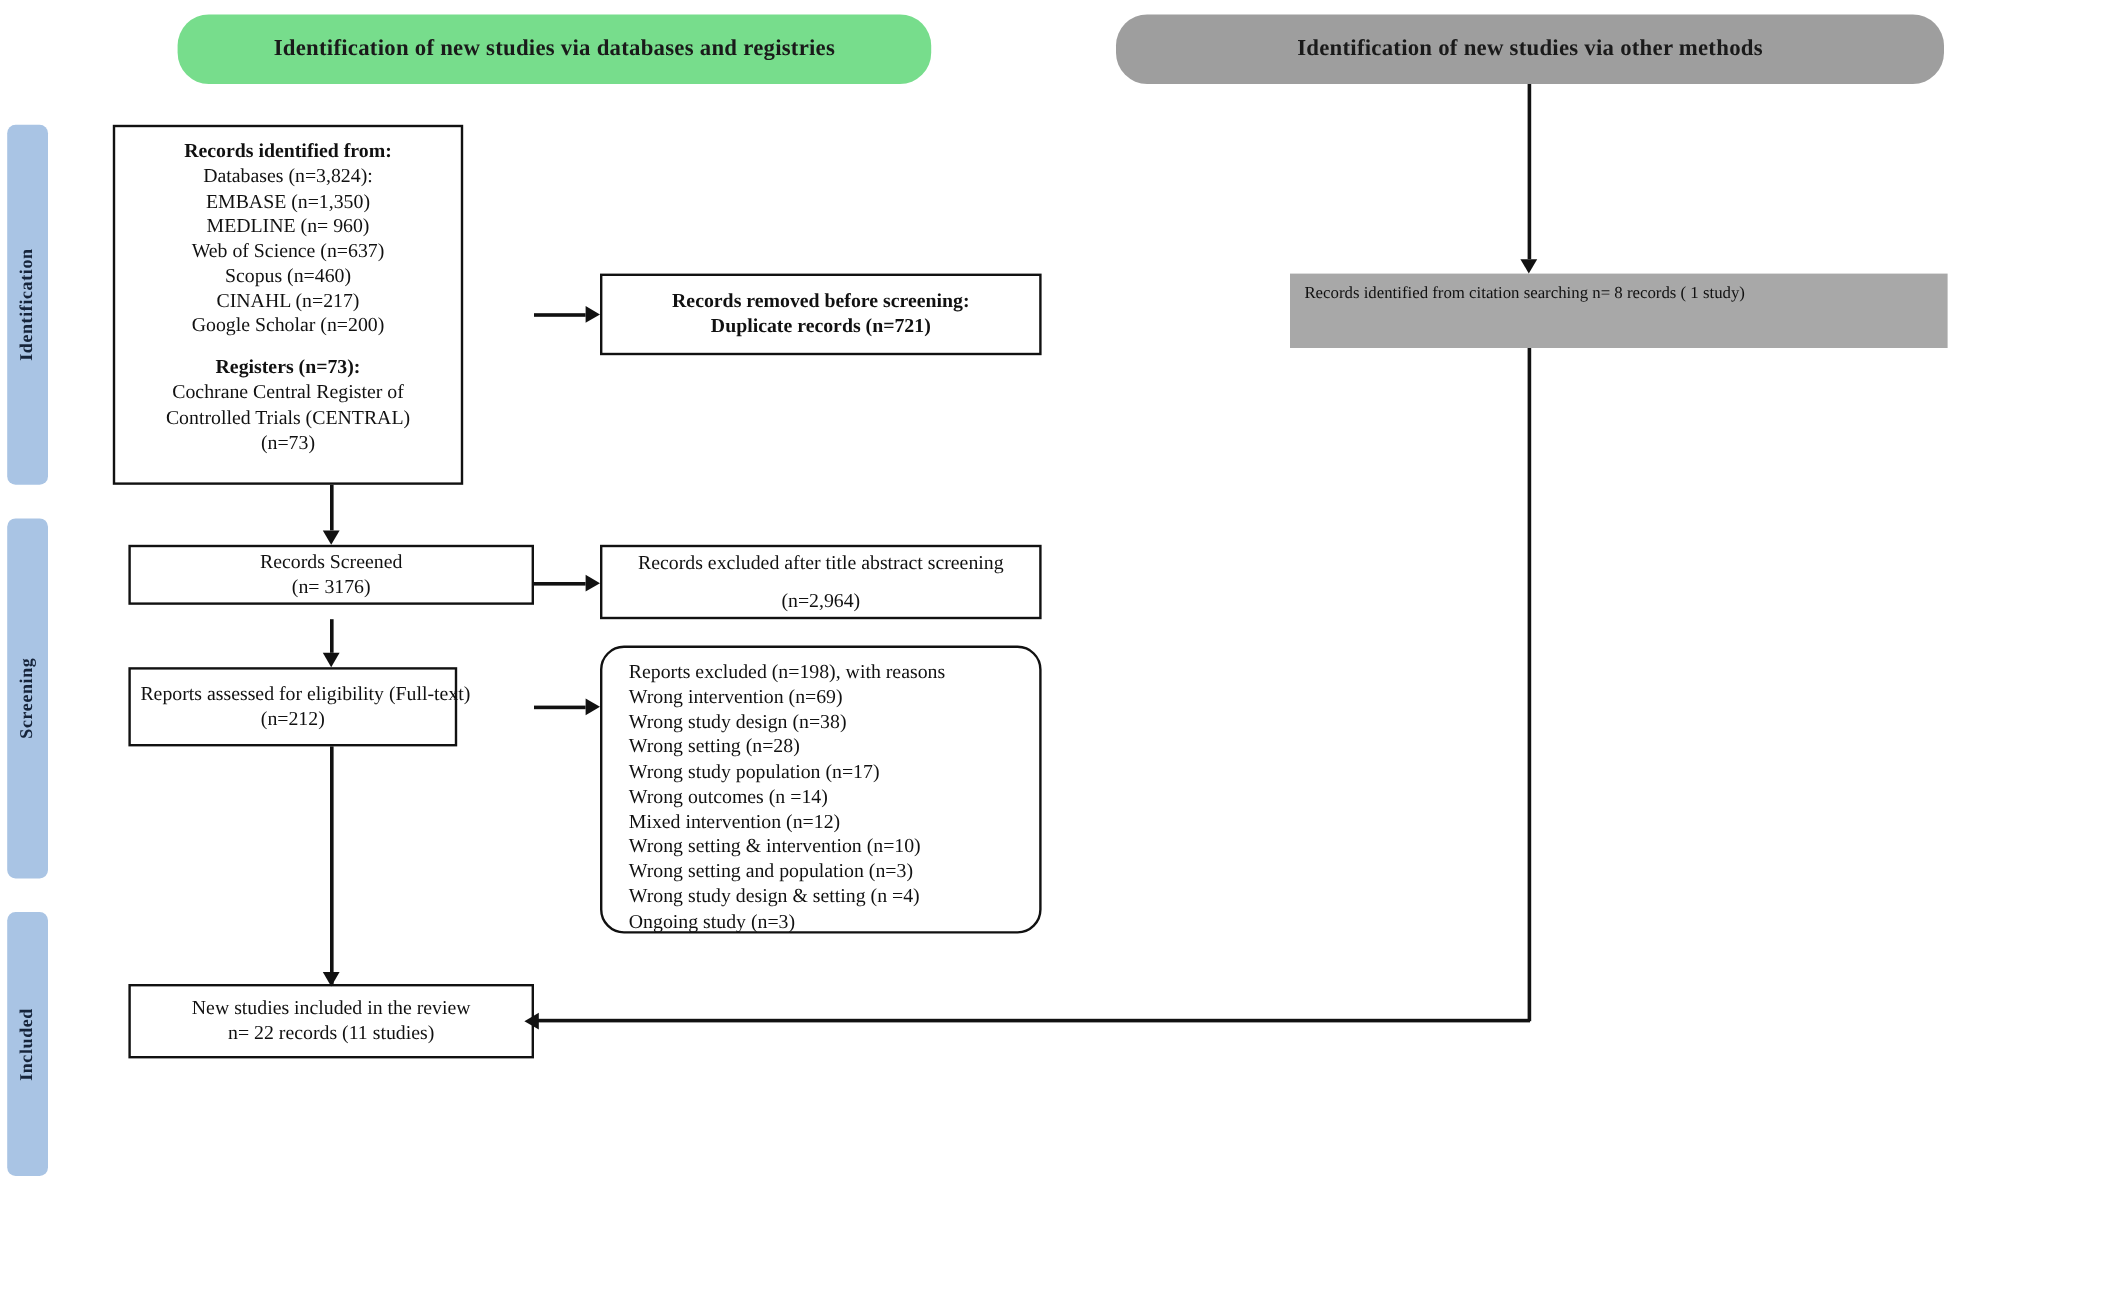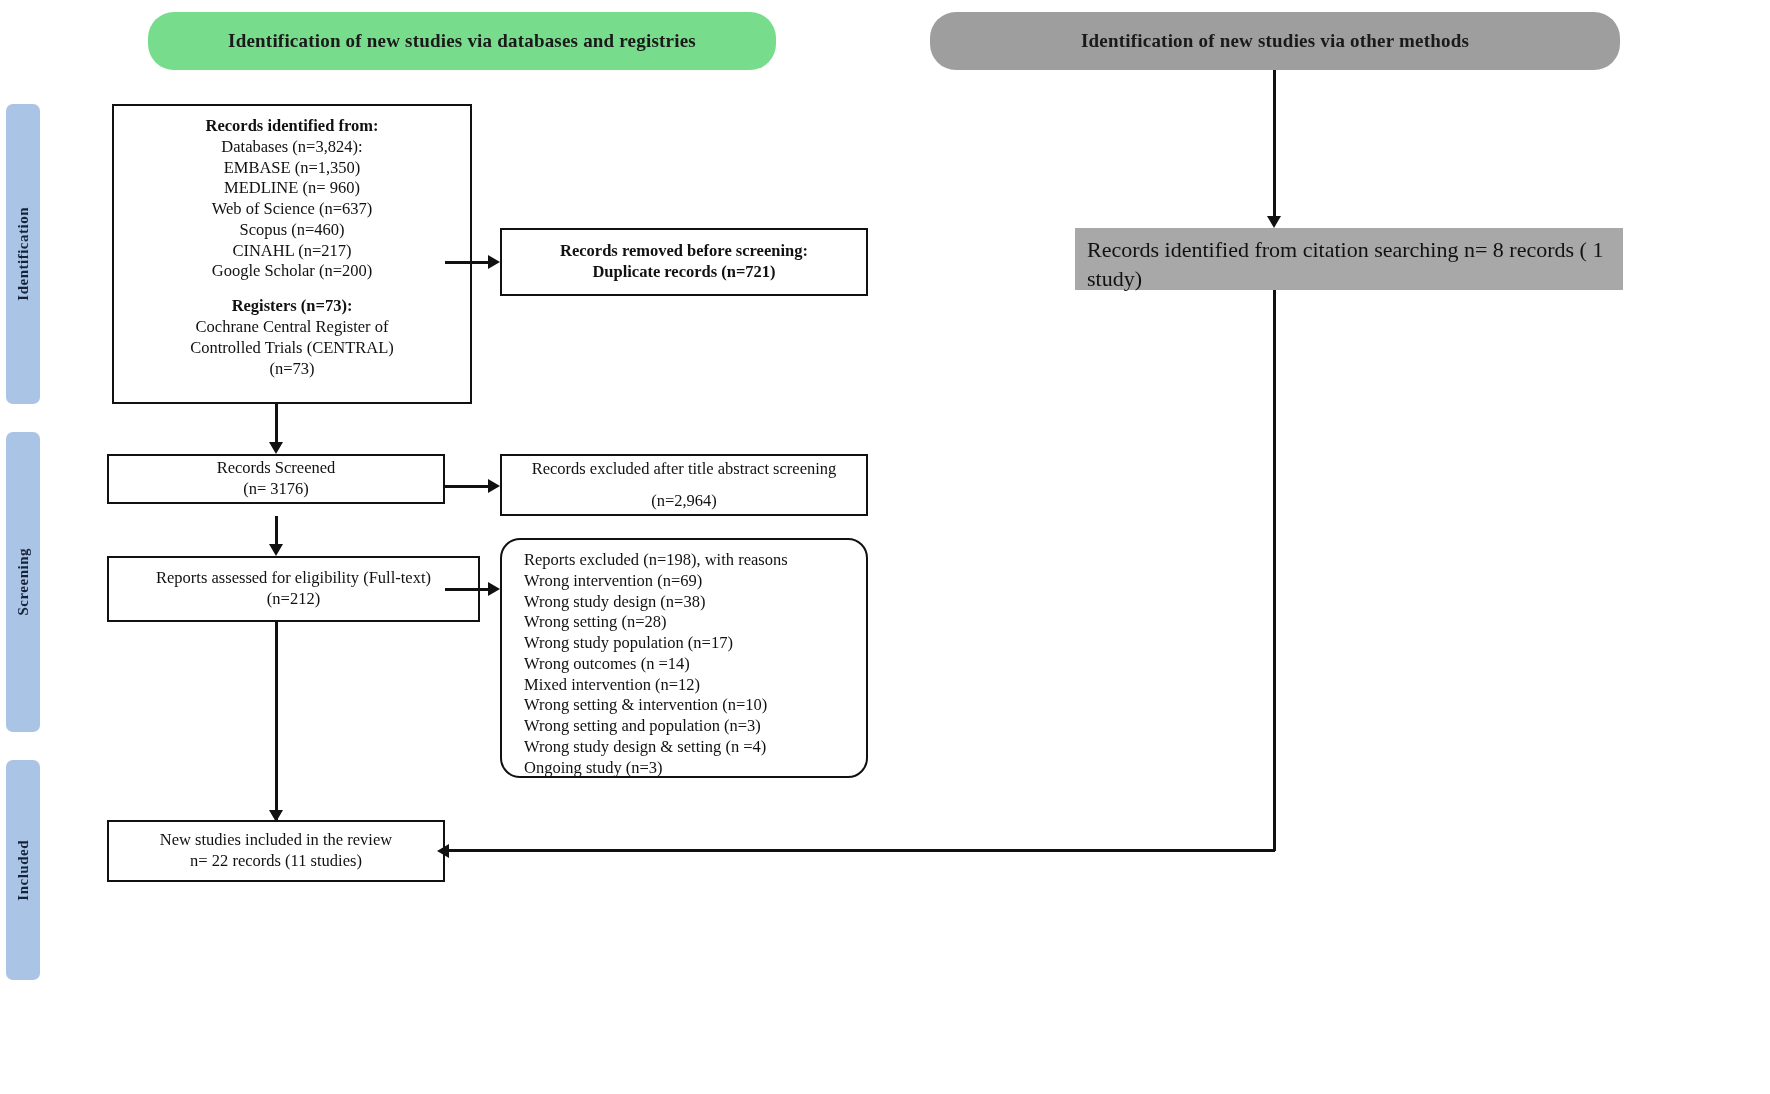--- a/index.html
+++ b/index.html
@@ -38,32 +38,32 @@
     position:absolute;background:#ffffff;border:2.5px solid #111111;
     box-sizing:border-box;padding:6px 8px;
     font-size:16.5px;line-height:1.26;color:#111;
   }
   .box .ln{display:block;white-space:nowrap;}
   .ctr{text-align:center;}
   .lft{text-align:left;}
   .b{font-weight:bold;}
   .gap{display:block;height:14px;}
 
-  #box-records-identified{left:112px;top:104px;width:360px;height:300px;padding-top:10px;}
+  #box-records-identified{left:94px;top:104px;width:292px;height:300px;padding-top:10px;}
   #box-records-removed{left:500px;top:228px;width:368px;height:68px;display:flex;flex-direction:column;justify-content:center;font-weight:bold;}
   #box-records-screened{left:107px;top:454px;width:338px;height:50px;display:flex;flex-direction:column;justify-content:center;}
   #box-records-excluded{left:500px;top:454px;width:368px;height:62px;display:flex;flex-direction:column;justify-content:center;gap:11px;}
-  #box-reports-assessed{left:107px;top:556px;width:373px;height:66px;display:flex;flex-direction:column;justify-content:center;}
+  #box-reports-assessed{left:107px;top:556px;width:274px;height:66px;display:flex;flex-direction:column;justify-content:center;}
   #box-reports-excluded{left:500px;top:538px;width:368px;height:240px;padding-top:10px;padding-left:22px;border-radius:20px;}
   #box-included{left:107px;top:820px;width:338px;height:62px;display:flex;flex-direction:column;justify-content:center;}
 
   #box-citation{
     position:absolute;left:1075px;top:228px;width:548px;height:62px;
     background:#a8a8a8;border:none;box-sizing:border-box;
-    padding:8px 12px;font-size:22px;line-height:1.3;color:#111;text-align:left;
+    padding:8px 12px;font-size:14px;line-height:1.3;color:#111;text-align:left;
   }
 
   
   .ln-h,.ln-v{position:absolute;background:#111111;}
   .ln-h{height:2.5px;}
   .ln-v{width:2.5px;}
   .arrow{position:absolute;width:0;height:0;}
   .arrow.right{border-top:7px solid transparent;border-bottom:7px solid transparent;border-left:12px solid #111;}
   .arrow.down{border-left:7px solid transparent;border-right:7px solid transparent;border-top:12px solid #111;}
 </style>

